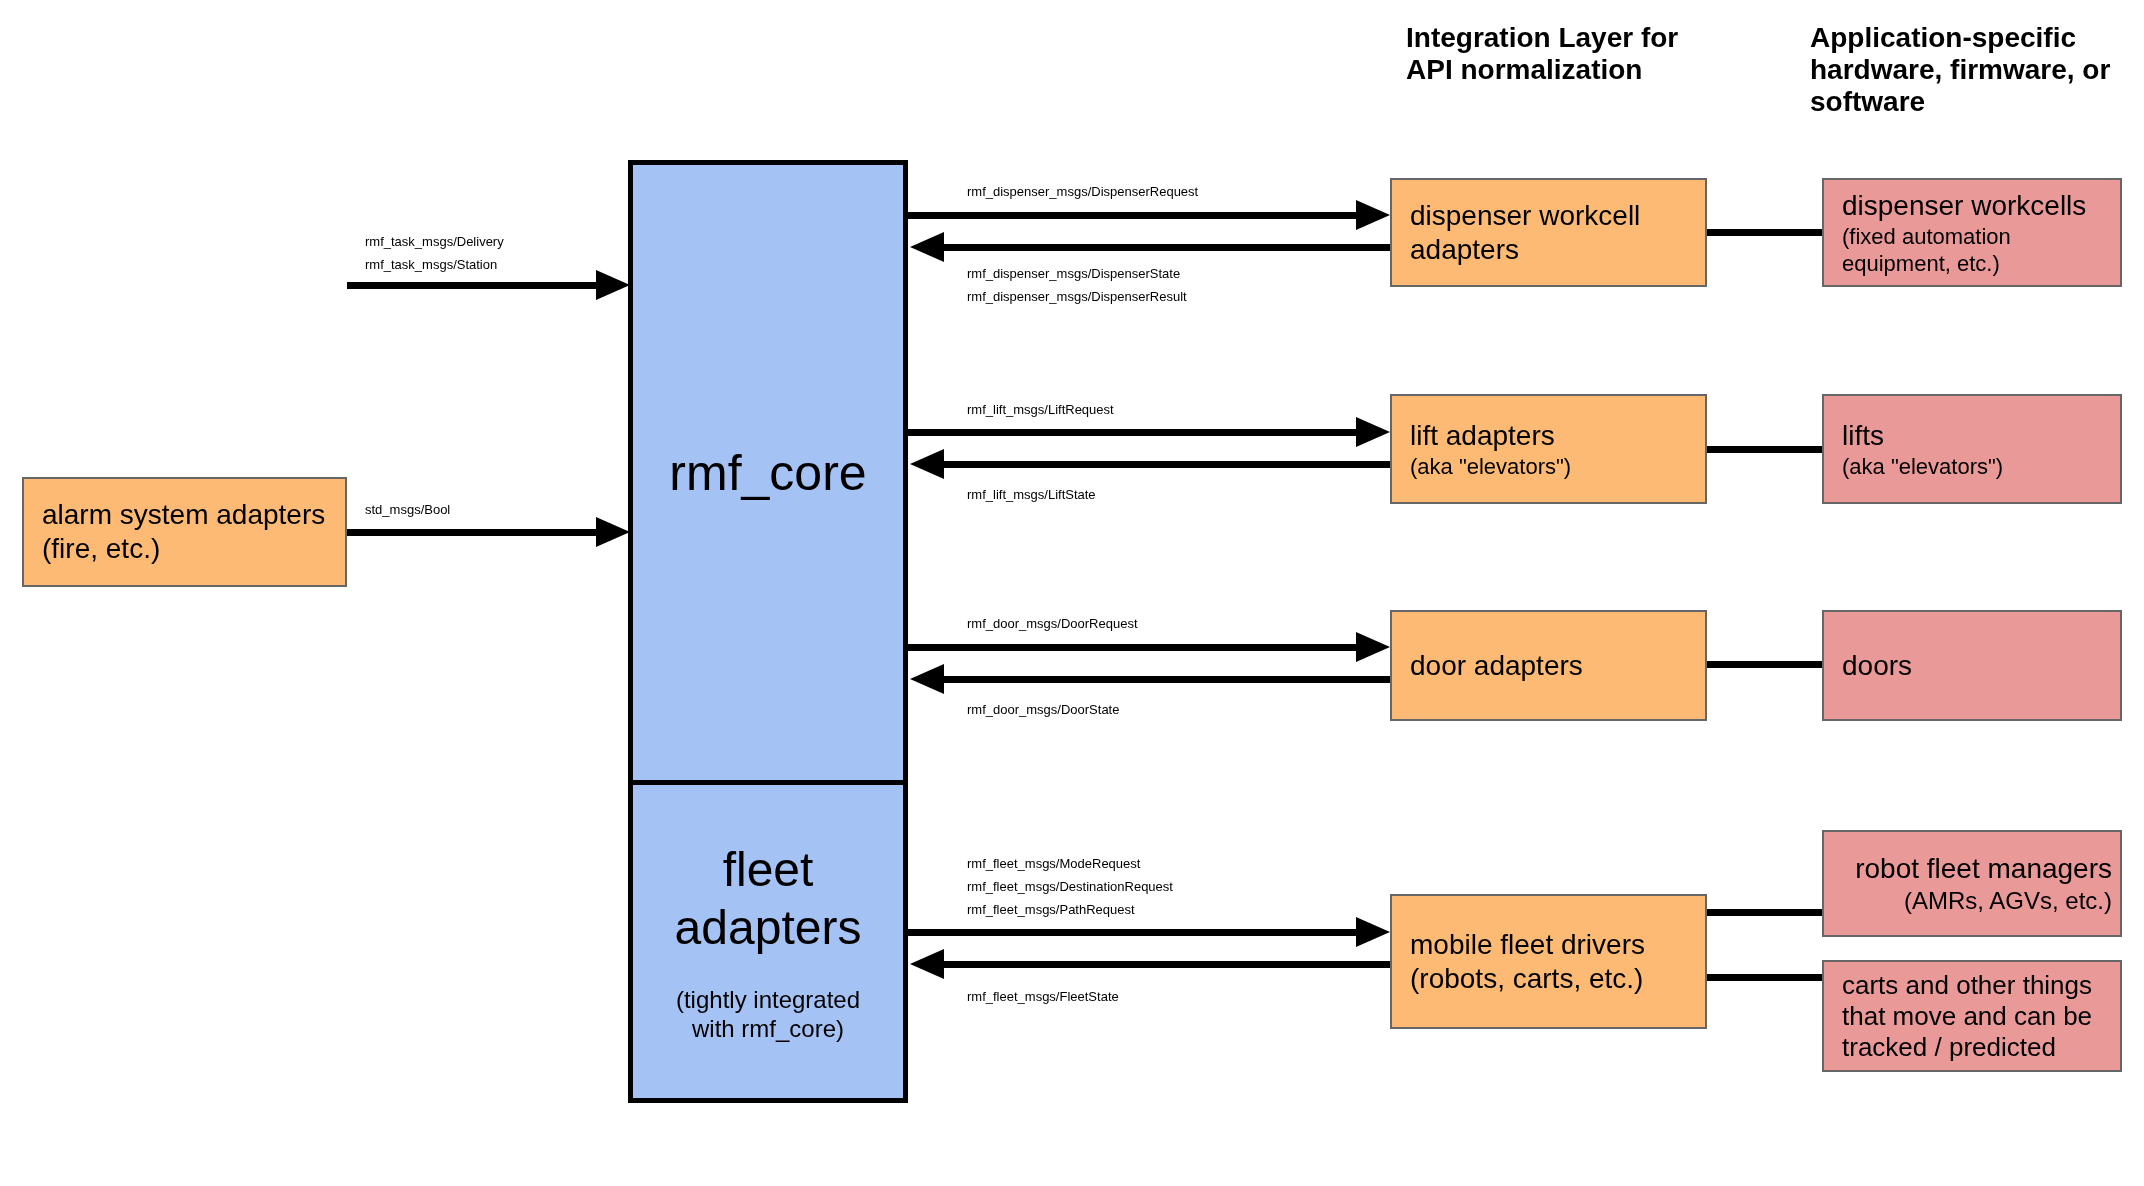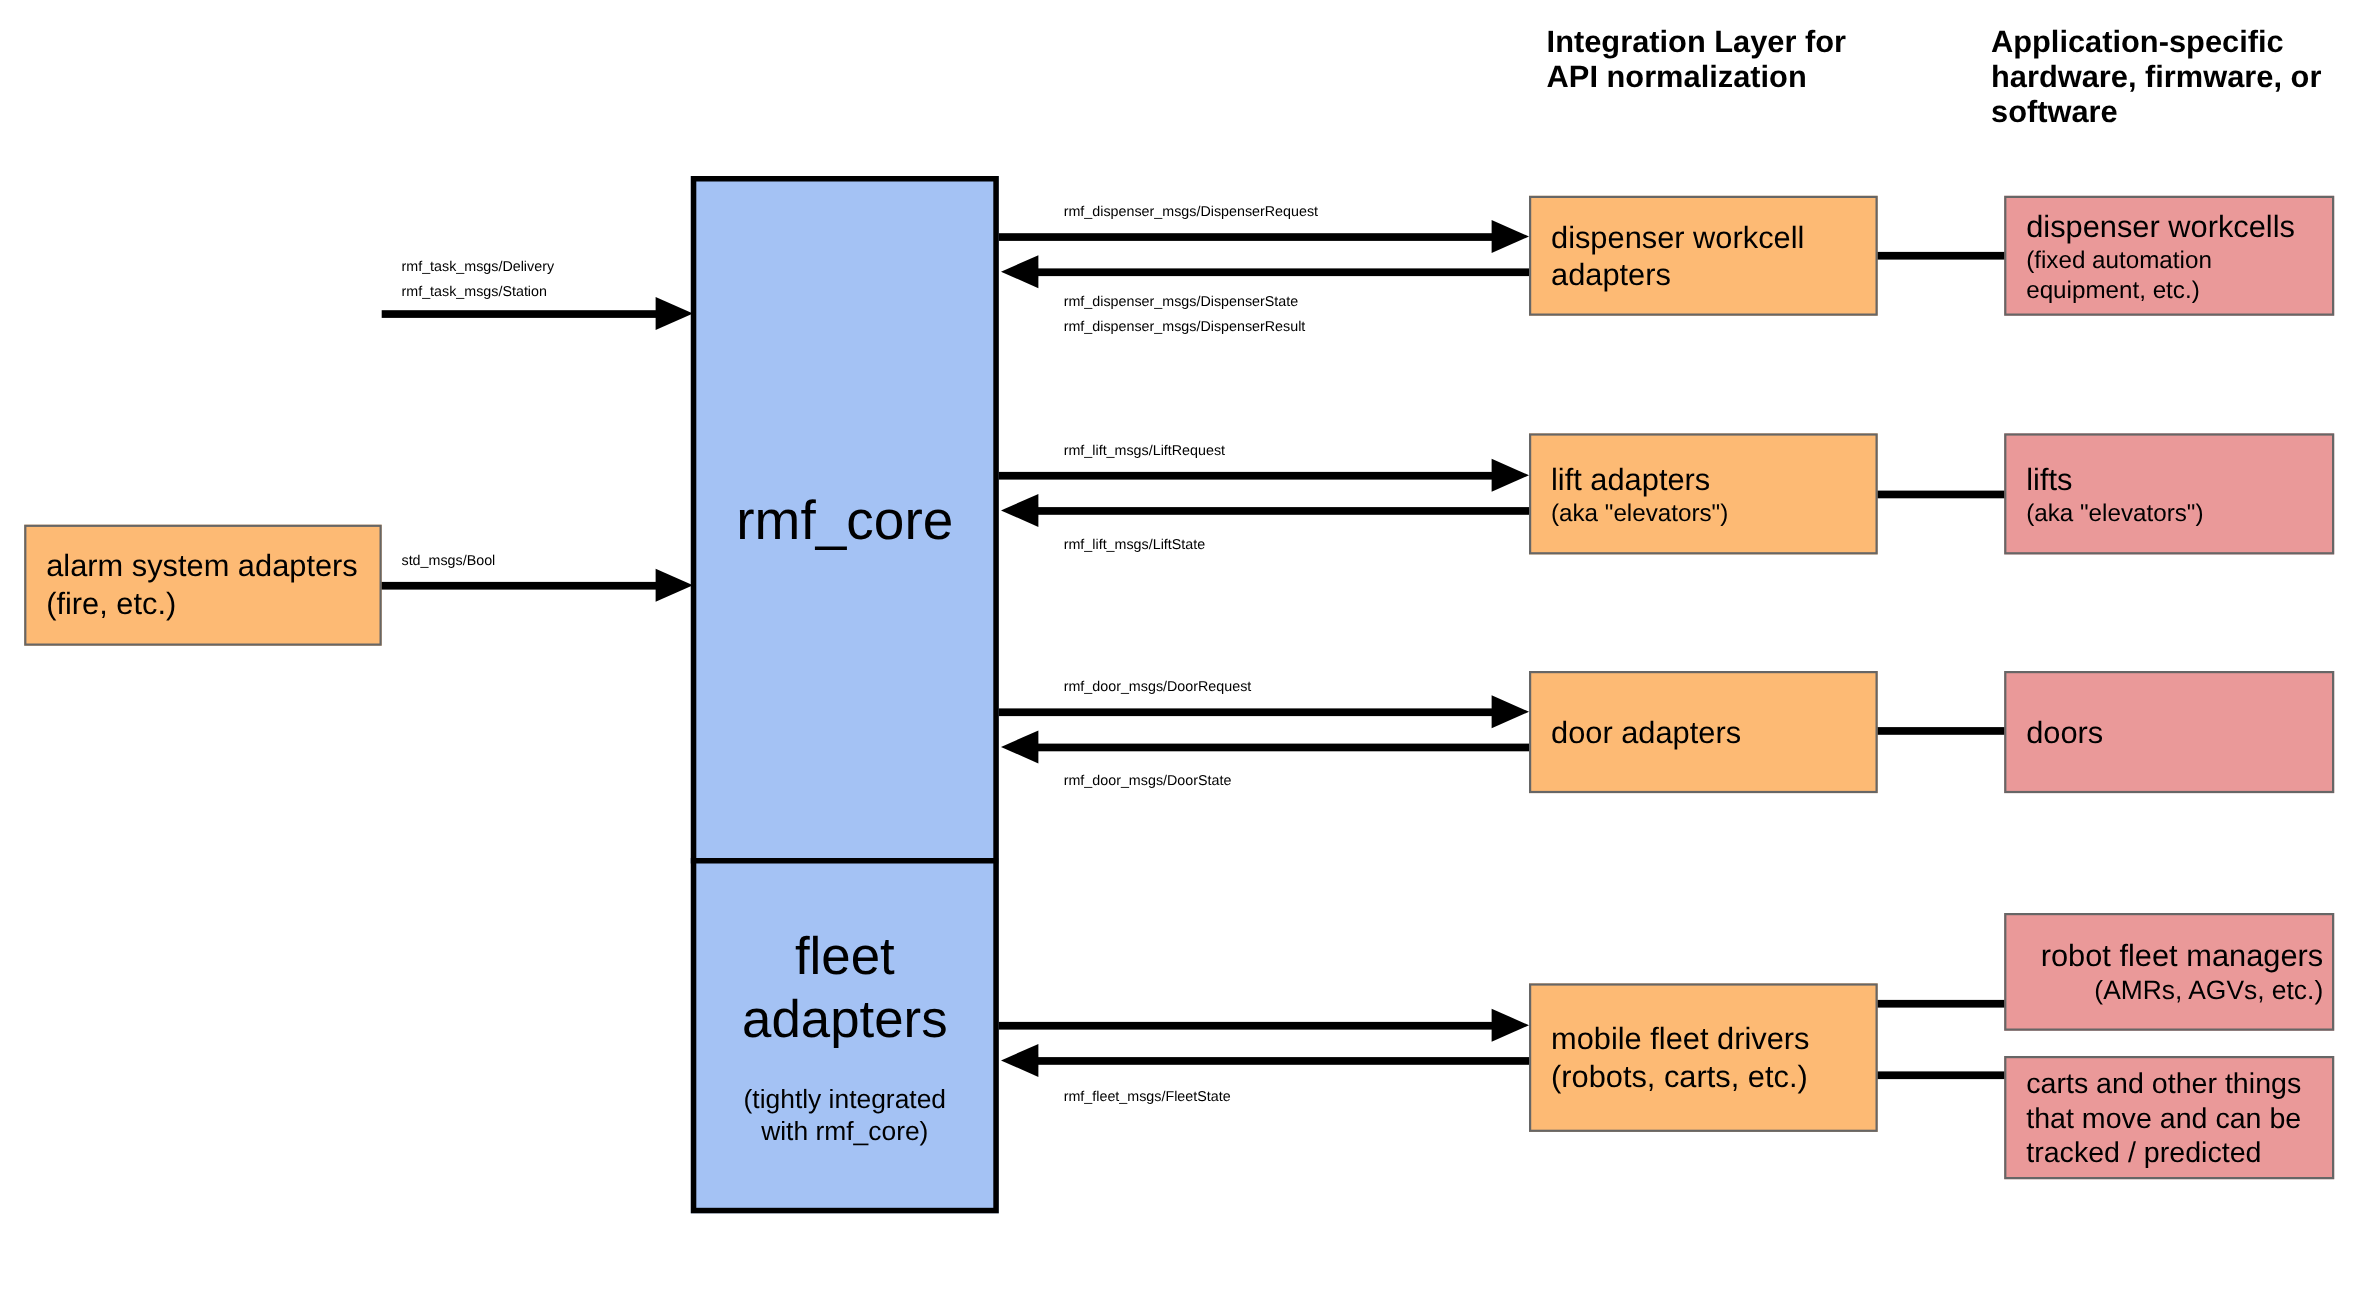--- a/index.html
+++ b/index.html
@@ -139,15 +139,18 @@
   <div class="alabel" style="left:967px;top:180px;">rmf_dispenser_msgs/DispenserRequest</div>
   <div class="alabel" style="left:967px;top:262px;">rmf_dispenser_msgs/DispenserState
 rmf_dispenser_msgs/DispenserResult</div>
 
   <div class="alabel" style="left:967px;top:398px;">rmf_lift_msgs/LiftRequest</div>
   <div class="alabel" style="left:967px;top:483px;">rmf_lift_msgs/LiftState</div>
 
   <div class="alabel" style="left:967px;top:612px;">rmf_door_msgs/DoorRequest</div>
   <div class="alabel" style="left:967px;top:698px;">rmf_door_msgs/DoorState</div>
 
+  <div class="alabel" style="left:967px;top:852px;">rmf_fleet_msgs/ModeRequest
+rmf_fleet_msgs/DestinationRequest
+rmf_fleet_msgs/PathRequest</div>
   <div class="alabel" style="left:967px;top:985px;">rmf_fleet_msgs/FleetState</div>
 
 </div>
 
 </body></html>

